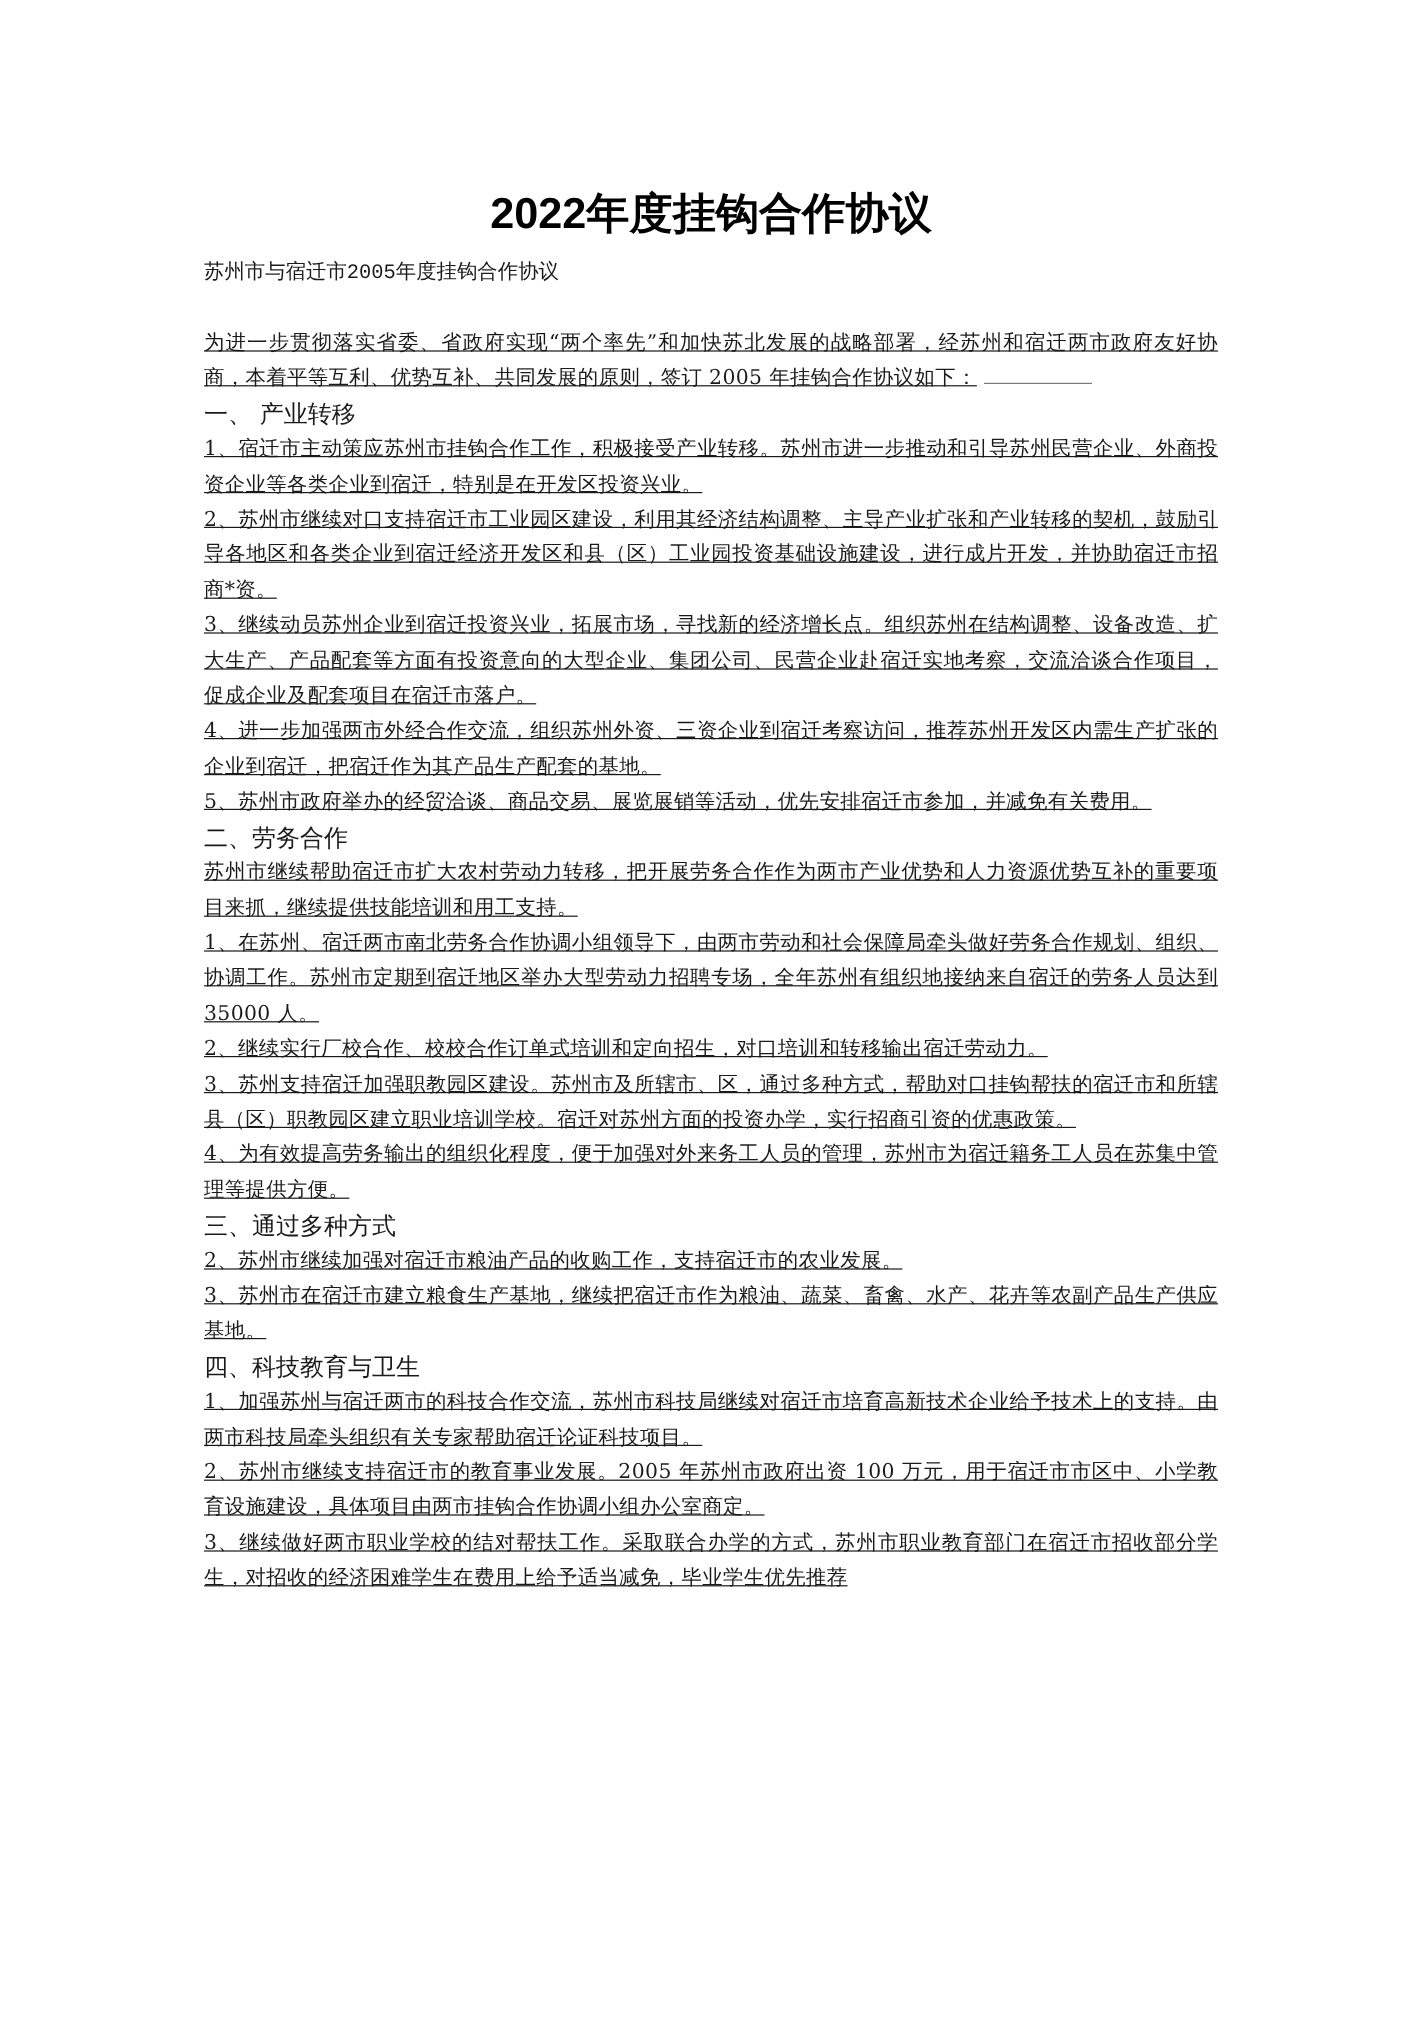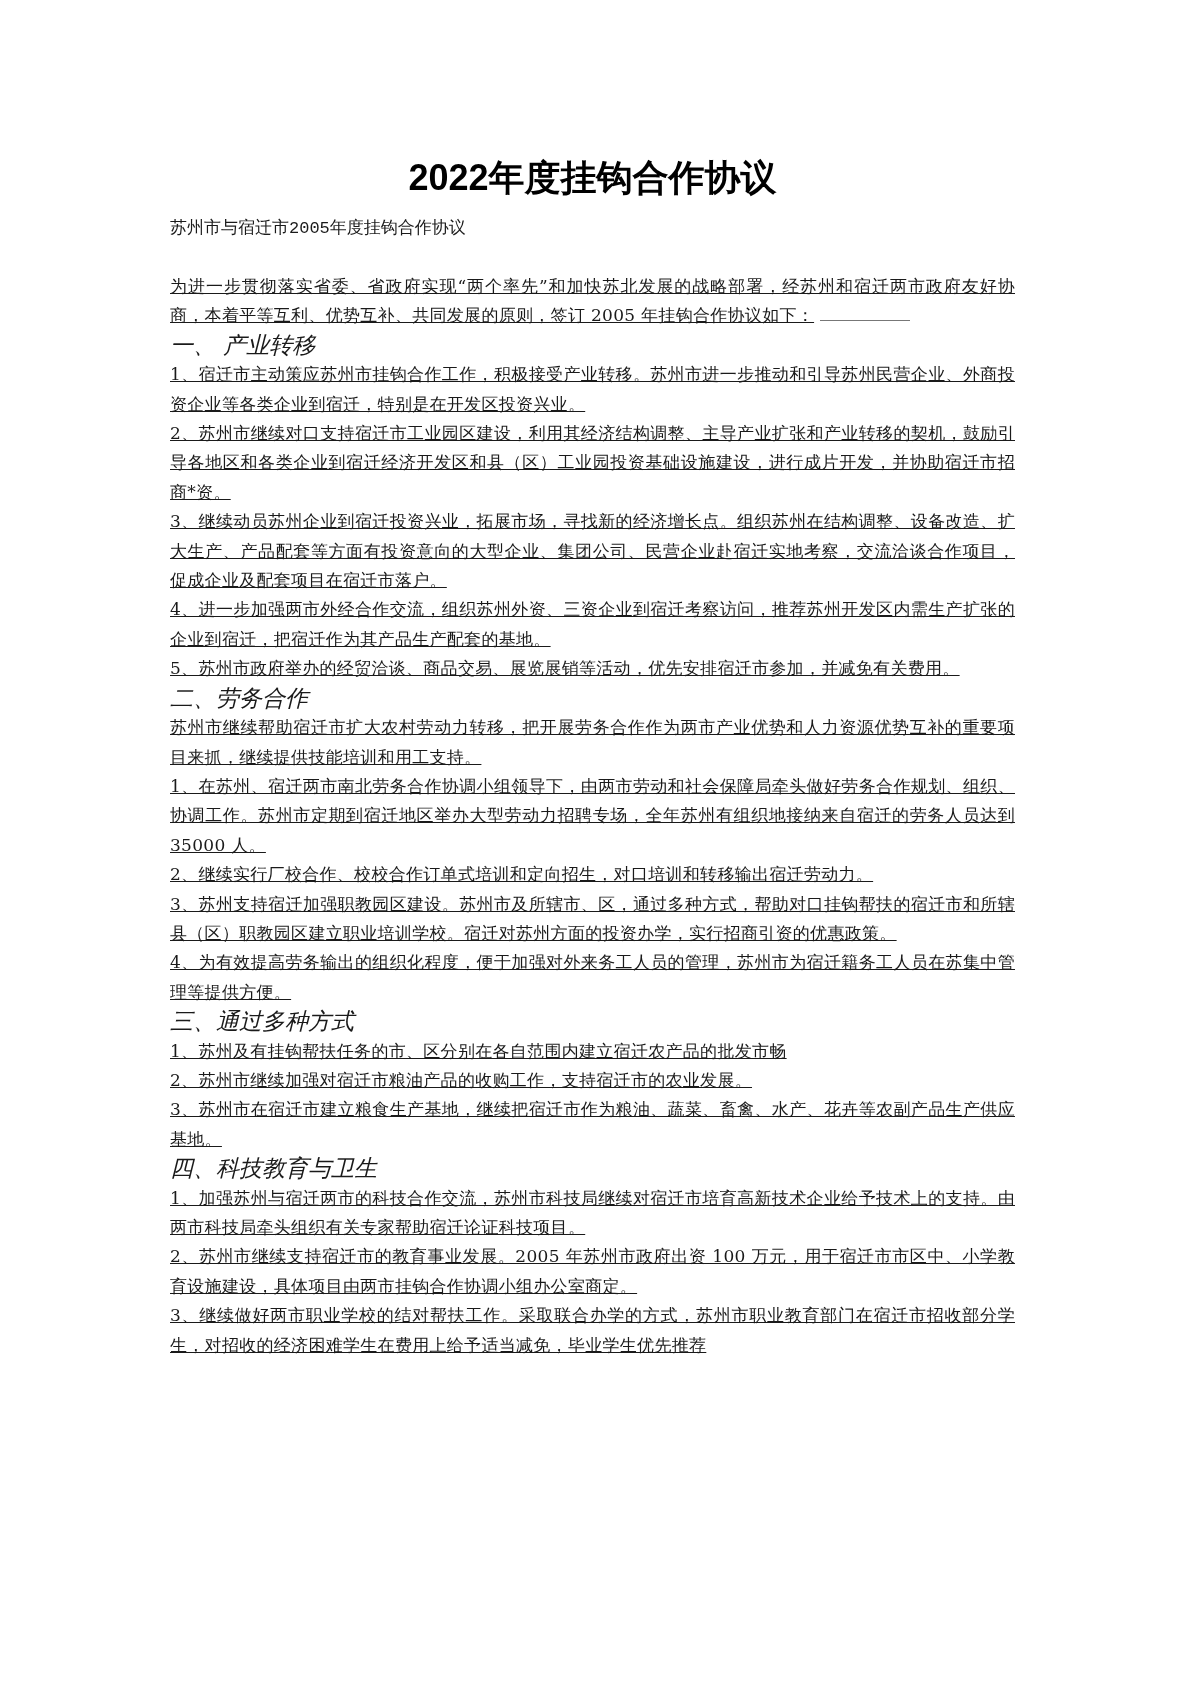--- a/index.html
+++ b/index.html
@@ -43,24 +43,23 @@
     .para {
       font-size: 17px;
       line-height: 29.4px;
       margin: 0;
       text-align: justify;
       text-align-last: left;
       letter-spacing: 0.3px;
       text-decoration: underline;
     }
     .heading {
-      font-size: 23px;
+      font-size: 20px;
       line-height: 29.4px;
       margin: 0;
-      font-style: italic;
     }
     .blank-line {
       display: inline-block;
       width: 90px;
       border-bottom: 1px solid #777;
       height: 14px;
       vertical-align: baseline;
       margin-left: 6px;
     }
   </style>
@@ -86,21 +85,20 @@
     <p class="heading">二、劳务合作</p>
     <p class="para">苏州市继续帮助宿迁市扩大农村劳动力转移，把开展劳务合作作为两市产业优势和人力资源优势互补的重要项目来抓，继续提供技能培训和用工支持。</p>
     <p class="para">1、在苏州、宿迁两市南北劳务合作协调小组领导下，由两市劳动和社会保障局牵头做好劳务合作规划、组织、协调工作。苏州市定期到宿迁地区举办大型劳动力招聘专场，全年苏州有组织地接纳来自宿迁的劳务人员达到 35000 人。</p>
     <p class="para">2、继续实行厂校合作、校校合作订单式培训和定向招生，对口培训和转移输出宿迁劳动力。</p>
     <p class="para">3、苏州支持宿迁加强职教园区建设。苏州市及所辖市、区，通过多种方式，帮助对口挂钩帮扶的宿迁市和所辖县（区）职教园区建立职业培训学校。宿迁对苏州方面的投资办学，实行招商引资的优惠政策。</p>
     <p class="para">4、为有效提高劳务输出的组织化程度，便于加强对外来务工人员的管理，苏州市为宿迁籍务工人员在苏集中管理等提供方便。</p>
   </section>
 
   <section>
     <p class="heading">三、通过多种方式</p>
-    <p class="para">1、苏州及有挂钩帮扶任务的市、区分别在各自范围内建立宿迁农产品的批发市畅</p>
     <p class="para">2、苏州市继续加强对宿迁市粮油产品的收购工作，支持宿迁市的农业发展。</p>
     <p class="para">3、苏州市在宿迁市建立粮食生产基地，继续把宿迁市作为粮油、蔬菜、畜禽、水产、花卉等农副产品生产供应基地。</p>
   </section>
 
   <section>
     <p class="heading">四、科技教育与卫生</p>
     <p class="para">1、加强苏州与宿迁两市的科技合作交流，苏州市科技局继续对宿迁市培育高新技术企业给予技术上的支持。由两市科技局牵头组织有关专家帮助宿迁论证科技项目。</p>
     <p class="para">2、苏州市继续支持宿迁市的教育事业发展。2005 年苏州市政府出资 100 万元，用于宿迁市市区中、小学教育设施建设，具体项目由两市挂钩合作协调小组办公室商定。</p>
     <p class="para">3、继续做好两市职业学校的结对帮扶工作。采取联合办学的方式，苏州市职业教育部门在宿迁市招收部分学生，对招收的经济困难学生在费用上给予适当减免，毕业学生优先推荐</p>
   </section>

